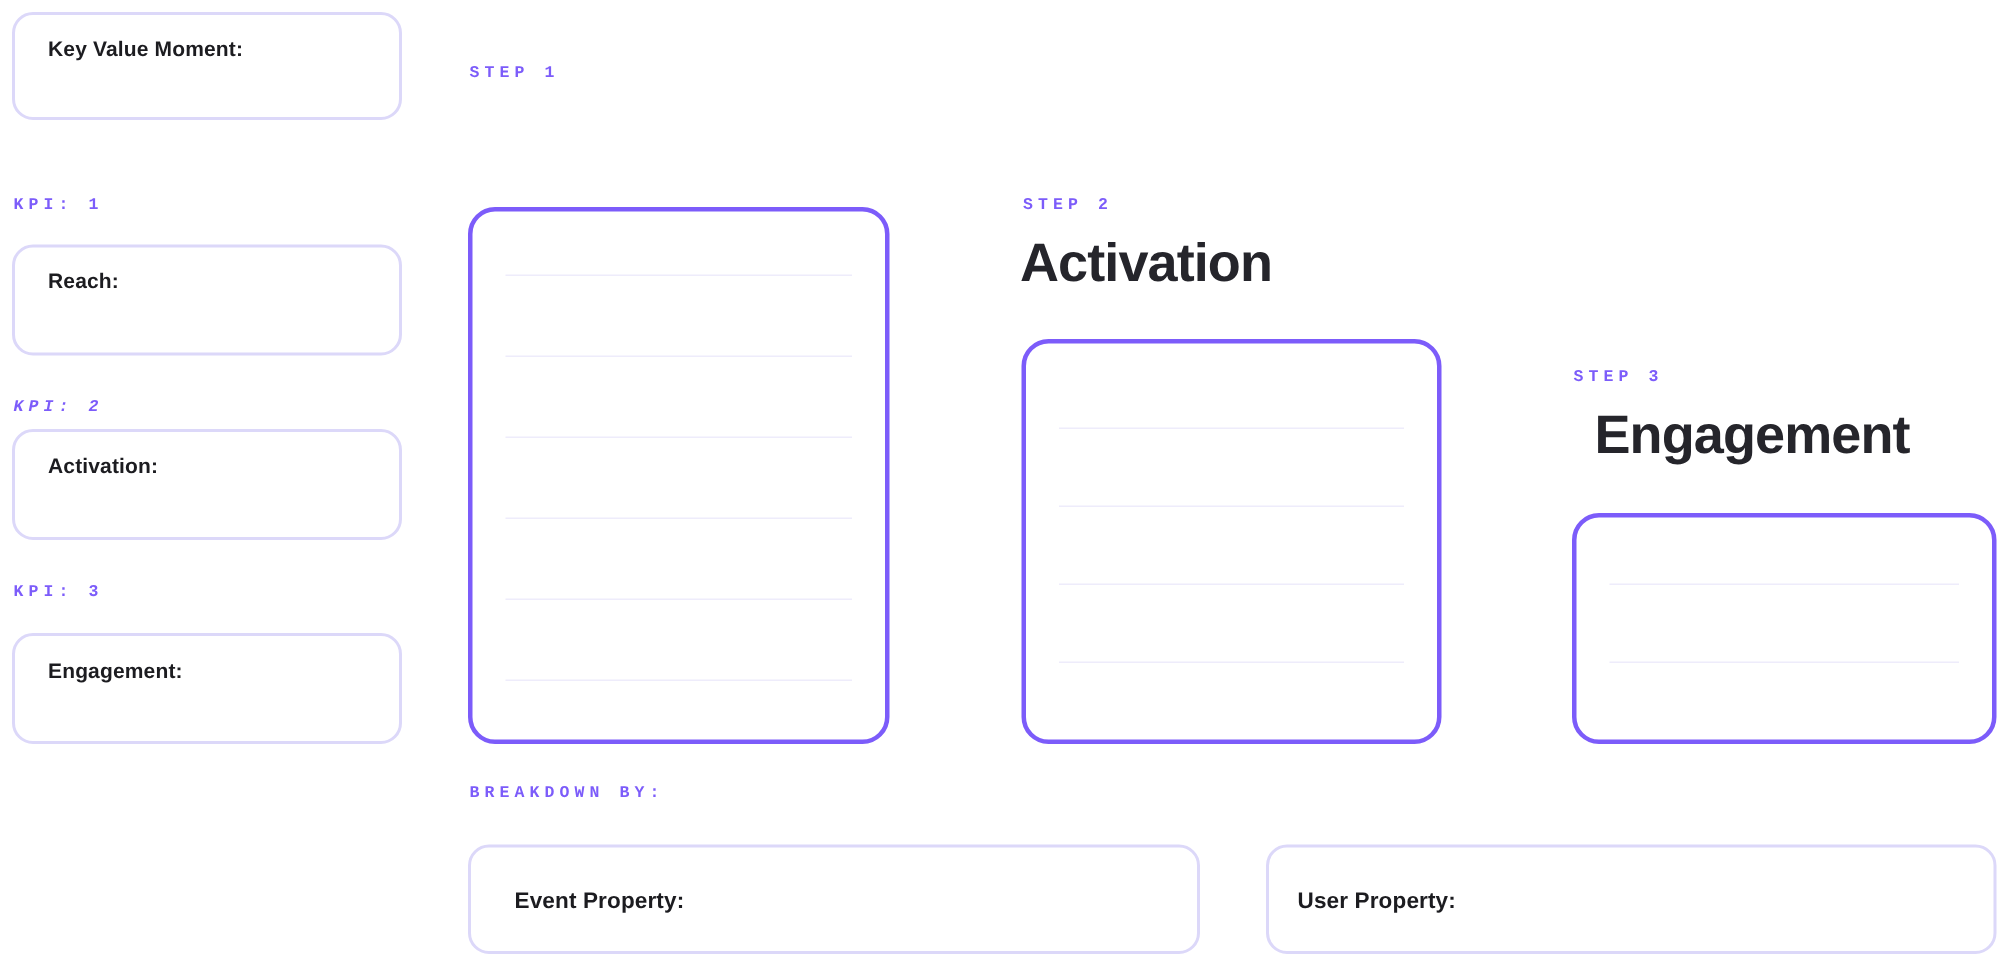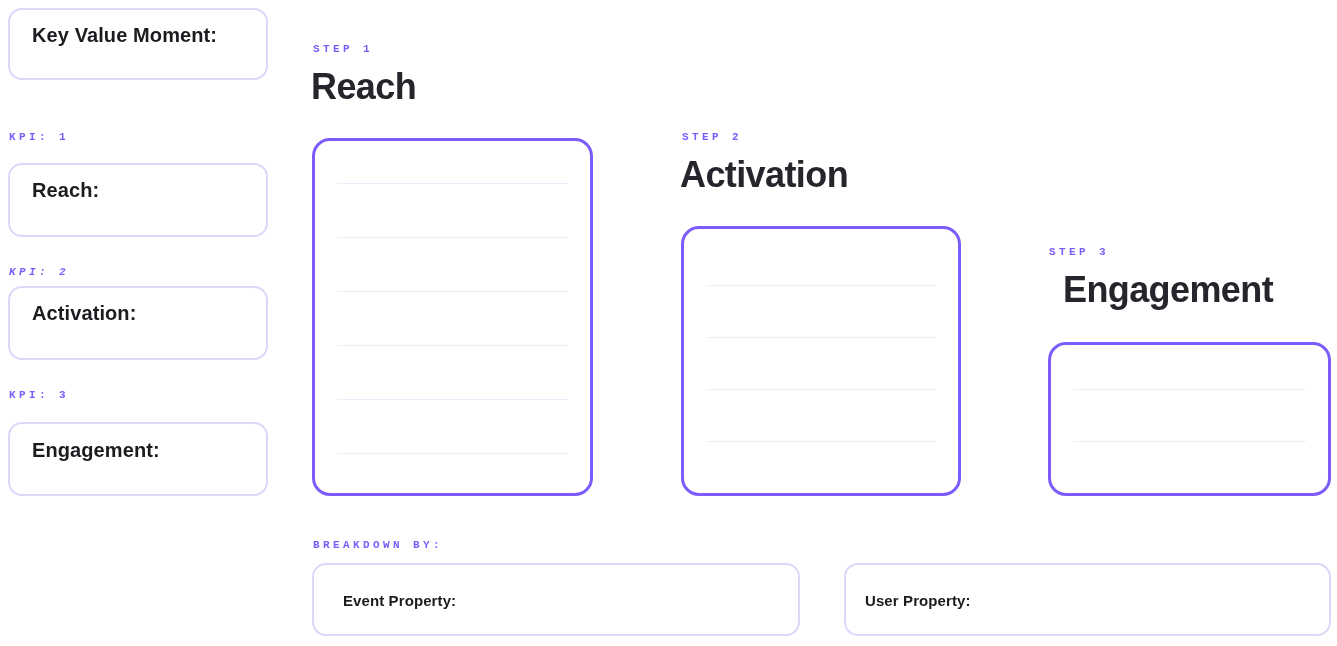--- a/index.html
+++ b/index.html
@@ -34,21 +34,21 @@
     box-sizing: border-box;
     background: #ffffff;
     border: 3px solid #7c5cfa;
     border-radius: 18px;
   }
 
   .box-label {
     position: absolute;
     font-family: "Liberation Sans", sans-serif;
     font-weight: bold;
-    font-size: 20px;
+    font-size: 14px;
     color: #1c1c20;
     letter-spacing: 0.1px;
     white-space: nowrap;
   }
 
   
   .eyebrow {
     position: absolute;
     font-family: "Liberation Mono", "DejaVu Sans Mono", monospace;
     font-weight: bold;
@@ -106,21 +106,21 @@
   #step1-box      { left: 312px; top: 138px; width: 281px; height: 358px; }
 
   #step2-eyebrow  { left: 682px; top: 131px; }
   #step2-title    { left: 680px; top: 154px; }
   #step2-box      { left: 681px; top: 226px; width: 280px; height: 270px; }
 
   #step3-eyebrow  { left: 1049px; top: 246px; }
   #step3-title    { left: 1047px; top: 269px; margin-left: 16px; }
   #step3-box      { left: 1048px; top: 342px; width: 283px; height: 154px; }
 
-  #breakdown-eyebrow { left: 313px; top: 523px; margin-top: 16px; }
+  #breakdown-eyebrow { left: 313px; top: 523px; }
   #event-box      { left: 312px; top: 563px; width: 488px; height: 73px; }
   #event-label    { left: 343px; top: 592px; }
   #user-box       { left: 844px; top: 563px; width: 487px; height: 73px; }
   #user-label     { left: 865px; top: 592px; }
 
   .box-label.lg {
     font-size: 15px;
   }
 </style>
 </head>
@@ -137,21 +137,20 @@
 
   <div class="eyebrow" id="kpi2-eyebrow">KPI: 2</div>
   <div class="soft-box" id="kpi2-box"></div>
   <div class="box-label" id="kpi2-label">Activation:</div>
 
   <div class="eyebrow" id="kpi3-eyebrow">KPI: 3</div>
   <div class="soft-box" id="kpi3-box"></div>
   <div class="box-label" id="kpi3-label">Engagement:</div>
 
   <div class="eyebrow" id="step1-eyebrow">STEP 1</div>
-  <div class="step-title" id="step1-title">Reach</div>
   <div class="strong-box" id="step1-box">
     <div class="rules">
         <div class="rule" style="top: 42px; left: 22px; right: 22px;"></div>
         <div class="rule" style="top: 96px; left: 22px; right: 22px;"></div>
         <div class="rule" style="top: 150px; left: 22px; right: 22px;"></div>
         <div class="rule" style="top: 204px; left: 22px; right: 22px;"></div>
         <div class="rule" style="top: 258px; left: 22px; right: 22px;"></div>
         <div class="rule" style="top: 312px; left: 22px; right: 22px;"></div>
       </div>
   </div>

